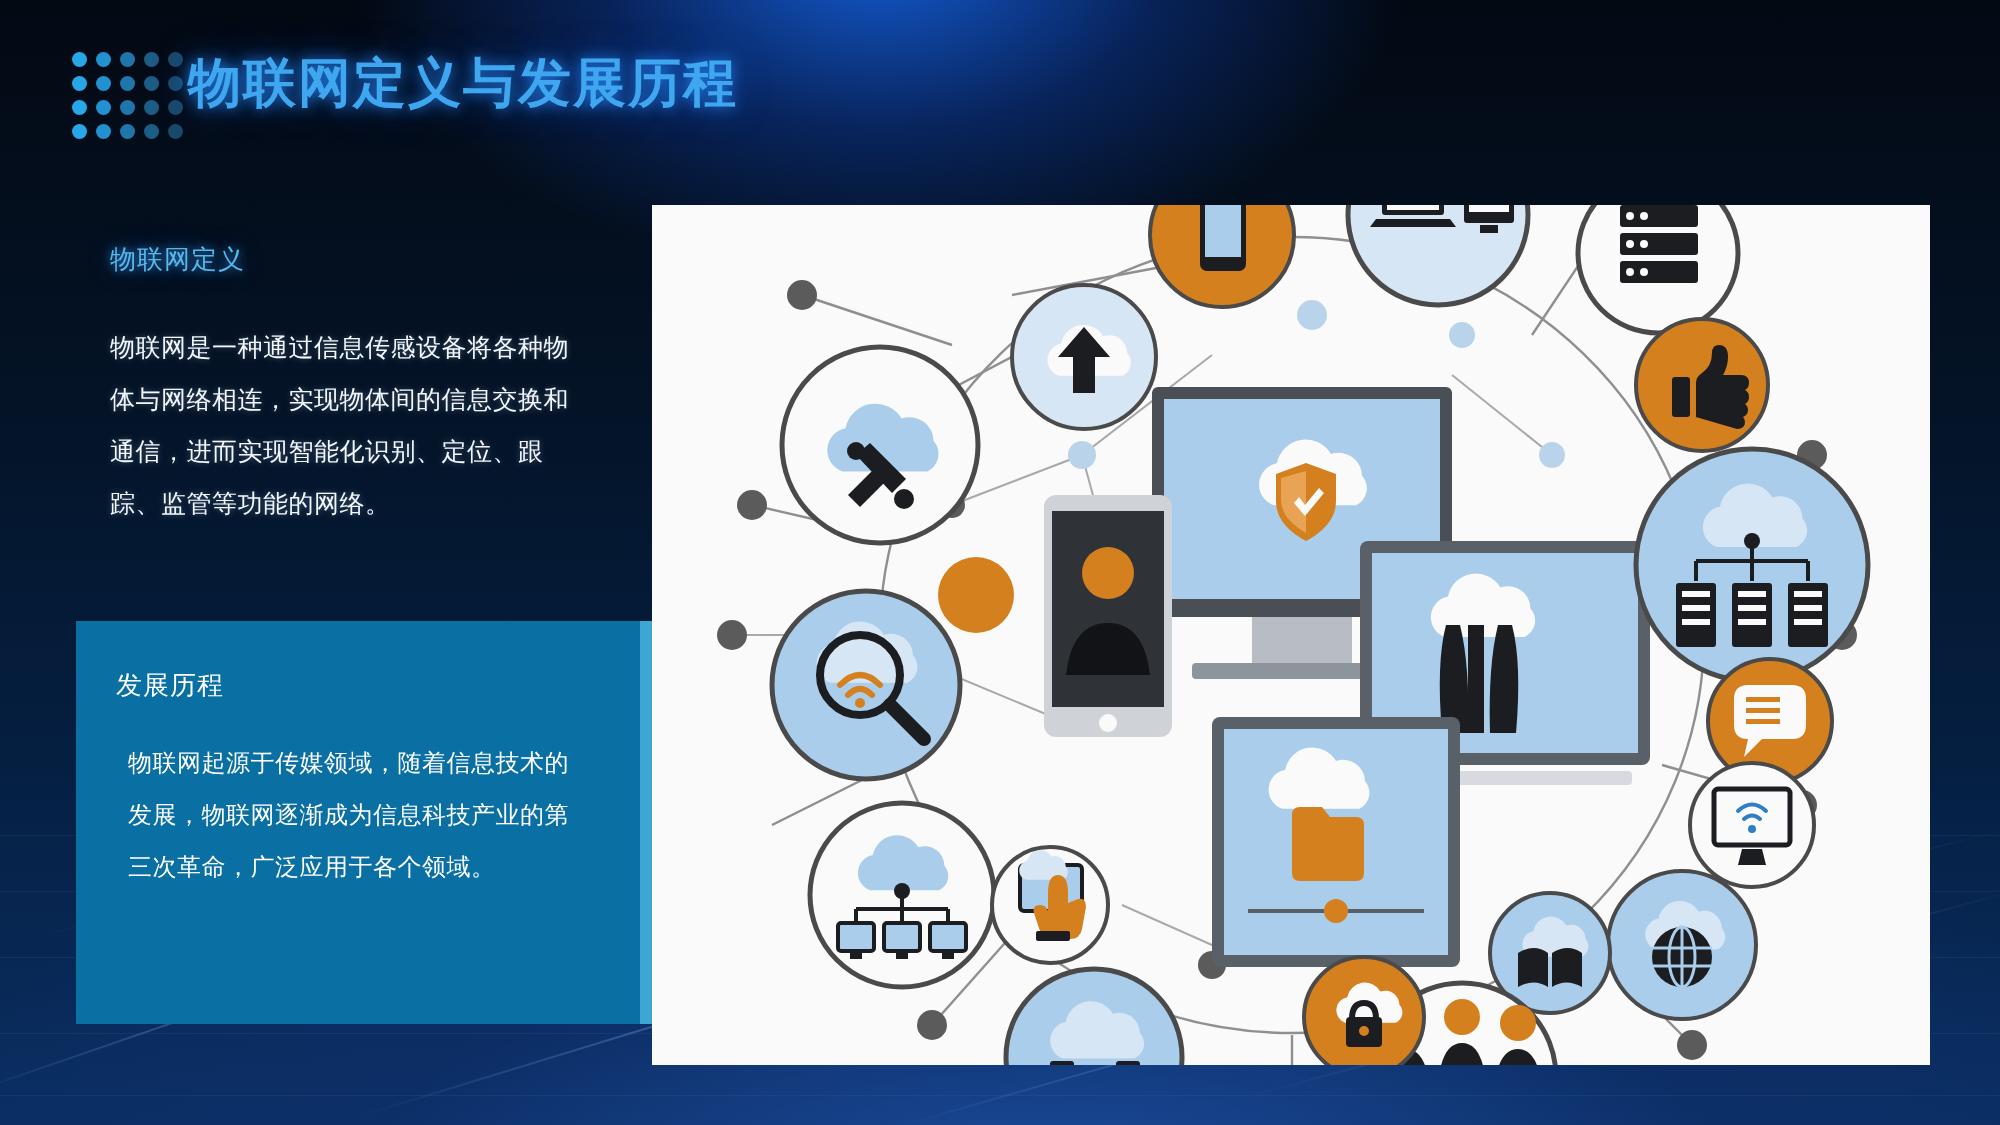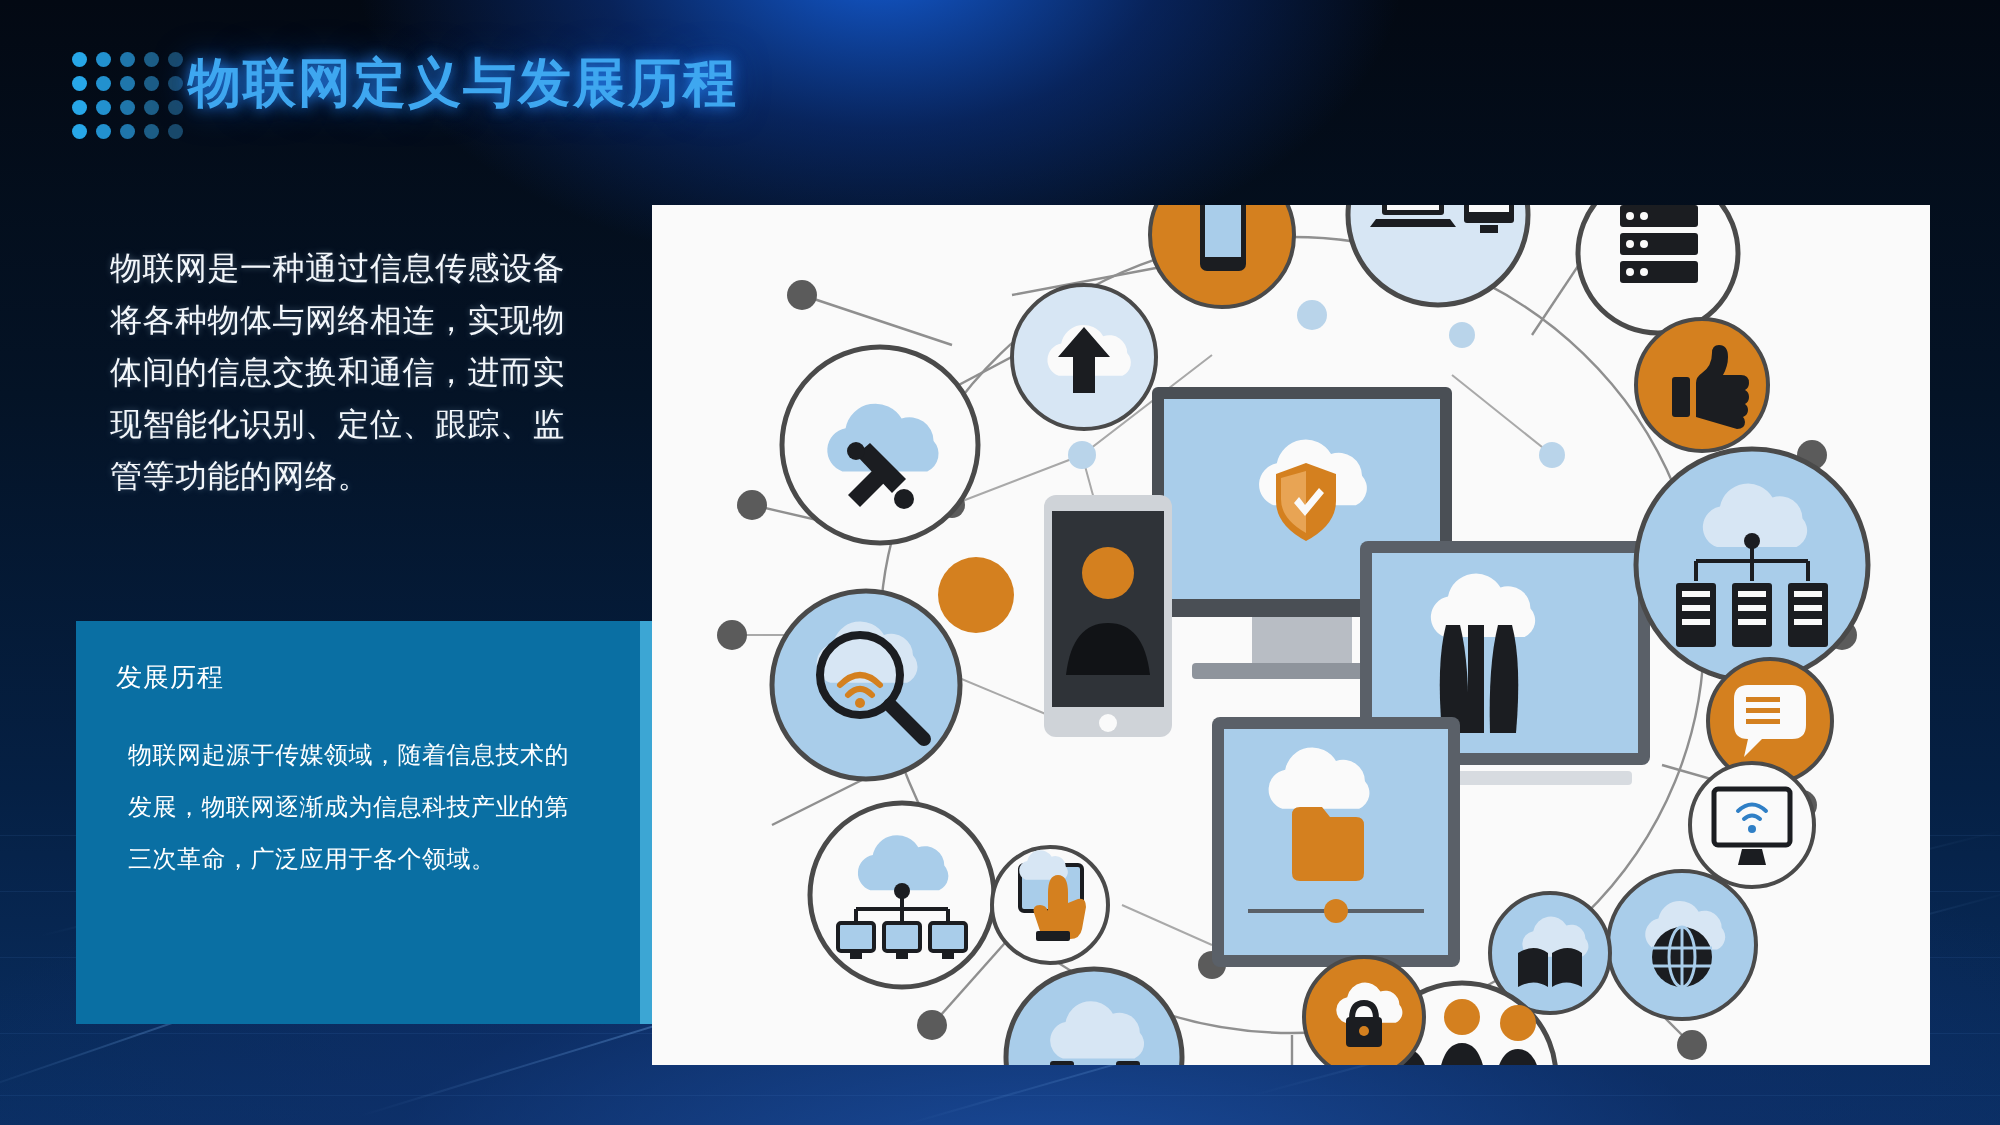--- a/index.html
+++ b/index.html
@@ -50,31 +50,31 @@
   }
 
   
   .sec1{position:absolute;left:110px;top:242px;width:470px;z-index:6;}
   .sec1 h2{
     margin:0 0 44px 0;font-size:26px;font-weight:400;letter-spacing:1px;
     color:#55b7ea;text-shadow:0 0 10px rgba(60,150,235,.8),0 0 22px rgba(35,110,210,.5);
     font-family:"DejaVu Sans","Liberation Sans",sans-serif;
   }
   .sec1 p{
-    margin:0;font-size:32px;line-height:52px;color:#f3f7fb;letter-spacing:.5px;
+    margin:0;font-size:25px;line-height:52px;color:#f3f7fb;letter-spacing:.5px;
     text-shadow:0 0 6px rgba(190,220,255,.35);
     font-family:Liberation Sans, sans-serif;
   }
 
   
   .box-dark{position:absolute;left:76px;top:621px;width:564px;height:403px;background:#0a6fa3;z-index:5;}
   .box-light{position:absolute;left:640px;top:621px;width:100px;height:403px;background:#3ca6d4;z-index:5;}
   .sec2{position:absolute;left:116px;top:660px;width:480px;z-index:7;}
   .sec2 h2{
-    margin:0 0 34px 0;font-size:26px;font-weight:400;letter-spacing:1px;color:#ffffff;
+    margin:8px 0 34px 0;font-size:26px;font-weight:400;letter-spacing:1px;color:#ffffff;
     font-family:"DejaVu Sans","Liberation Sans",sans-serif;
   }
   .sec2 p{
     margin:12px;font-size:24px;line-height:52px;color:#ffffff;letter-spacing:.5px;
     font-family:"DejaVu Sans","Liberation Sans",sans-serif;
   }
 
   
   .panel{
     position:absolute;left:652px;top:205px;width:1278px;height:860px;
@@ -122,20 +122,21 @@
     <i style="background:#27a7e8"></i>
       <i style="background:#2291cf"></i>
       <i style="background:#1f76ab"></i>
       <i style="background:#1c5d86"></i>
       <i style="background:#19496a"></i>
   </div>
 
   <div class="title">物联网定义与发展历程</div>
 
   <div class="sec1">
+    <h2>物联网定义</h2>
     <p>物联网是一种通过信息传感设备将各种物体与网络相连，实现物体间的信息交换和通信，进而实现智能化识别、定位、跟踪、监管等功能的网络。</p>
   </div>
 
   <div class="box-dark"></div>
   <div class="box-light"></div>
 
   <div class="sec2">
     <h2>发展历程</h2>
     <p>物联网起源于传媒领域，随着信息技术的发展，物联网逐渐成为信息科技产业的第三次革命，广泛应用于各个领域。</p>
   </div>

